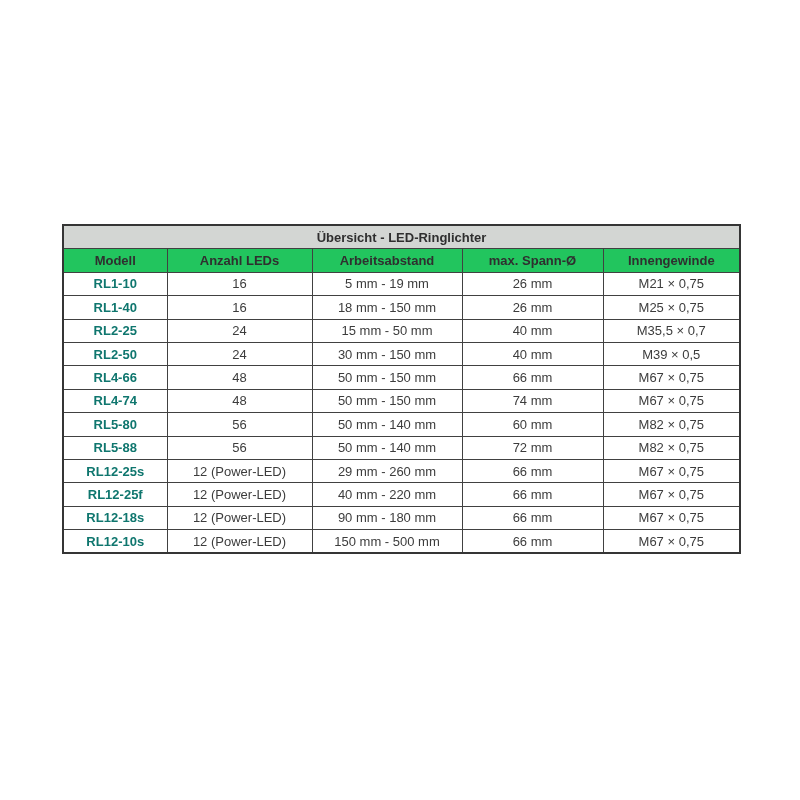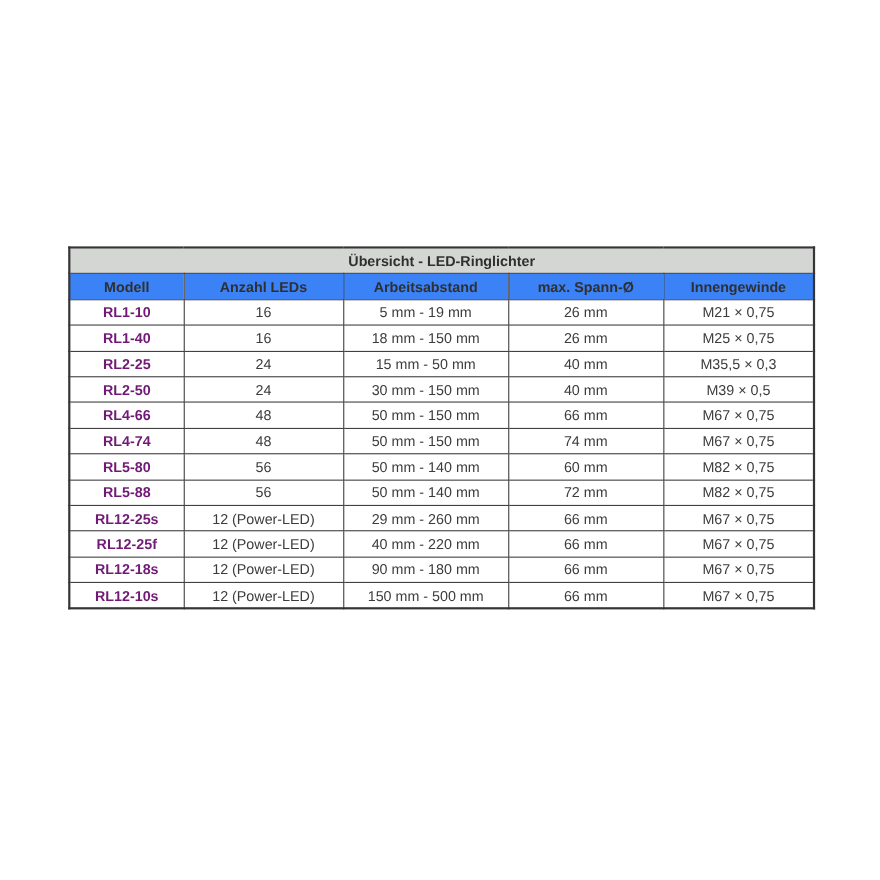--- a/index.html
+++ b/index.html
@@ -39,27 +39,27 @@
     white-space: nowrap;
     overflow: hidden;
   }
   tr.title-row th {
     background: #d3d6d3;
     font-weight: bold;
     font-size: 13px;
     color: #2f2f2f;
   }
   tr.header-row th {
-    background: #3b82f6;
+    background: #22c55e;
     font-weight: bold;
     color: #2f2f2f;
   }
   td.model-cell {
     font-weight: bold;
-    color: #701a75;
+    color: #0f766e;
   }
   tbody td {
     background: #ffffff;
   }
 </style>
 </head>
 <body>
 
 <div class="page">
   <table class="spec-table">
@@ -95,21 +95,21 @@
           <td class="">16</td>
           <td class="">18 mm - 150 mm</td>
           <td class="">26 mm</td>
           <td class="">M25 × 0,75</td>
         </tr>
         <tr>
           <td class="model-cell">RL2-25</td>
           <td class="">24</td>
           <td class="">15 mm - 50 mm</td>
           <td class="">40 mm</td>
-          <td class="">M35,5 × 0,3</td>
+          <td class="">M35,5 × 0,7</td>
         </tr>
         <tr>
           <td class="model-cell">RL2-50</td>
           <td class="">24</td>
           <td class="">30 mm - 150 mm</td>
           <td class="">40 mm</td>
           <td class="">M39 × 0,5</td>
         </tr>
         <tr>
           <td class="model-cell">RL4-66</td>

